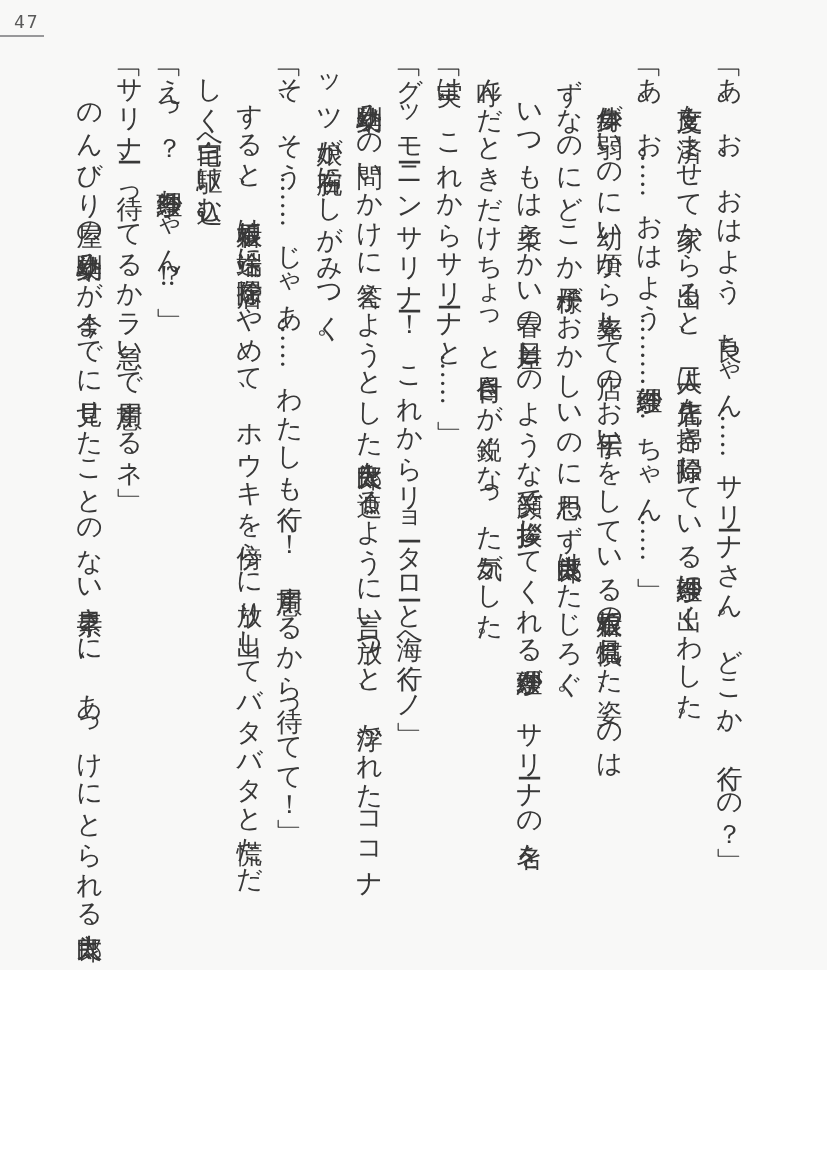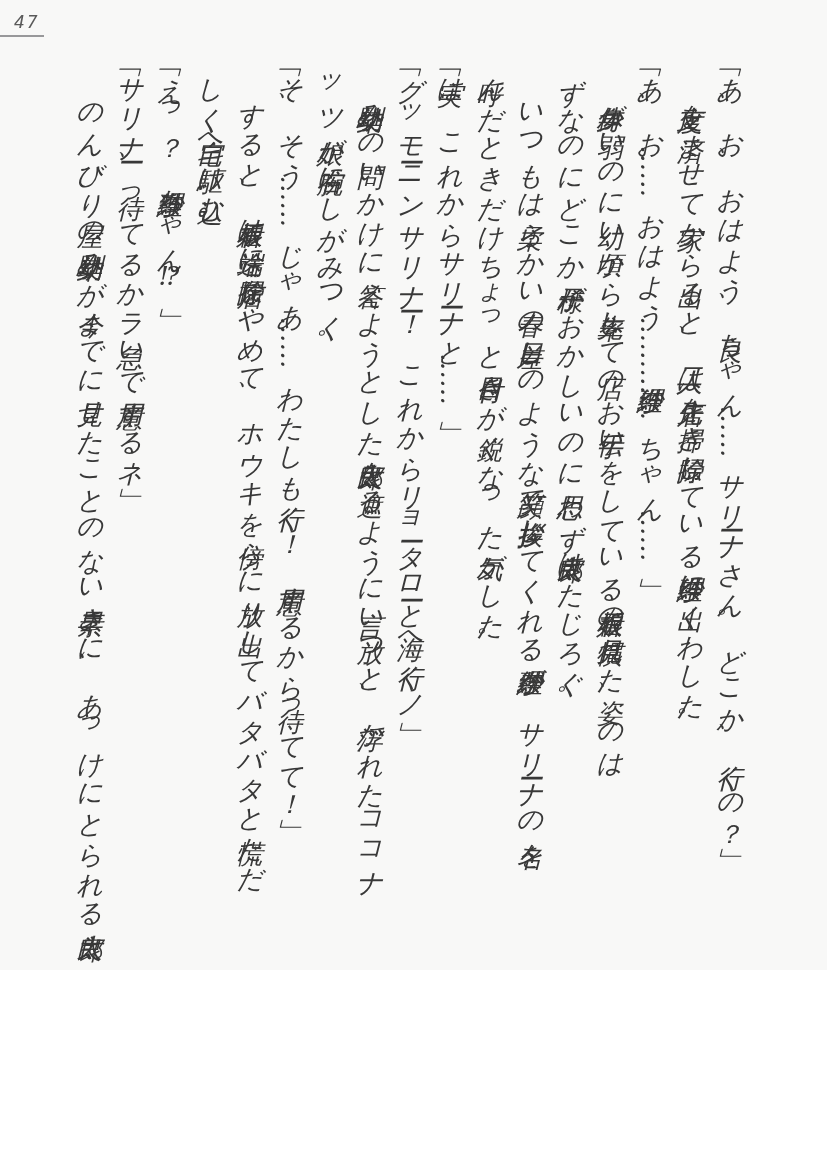--- a/index.html
+++ b/index.html
@@ -3,21 +3,20 @@
 <meta charset="utf-8">
 <style>
   html, body { margin: 0; padding: 0; }
   .page {
     position: relative;
     width: 827px;
     height: 970px;
     background: #f8f8f7;
     overflow: hidden;
     font-family: "DejaVu Serif", serif;
-    font-style: italic;
   }
   
   .folio-num {
     position: absolute;
     top: 11px;
     left: 14px;
     font-family: "DejaVu Sans Mono", "Liberation Mono", monospace;
     font-size: 18px;
     letter-spacing: 2px;
     color: #5a5a5a;

